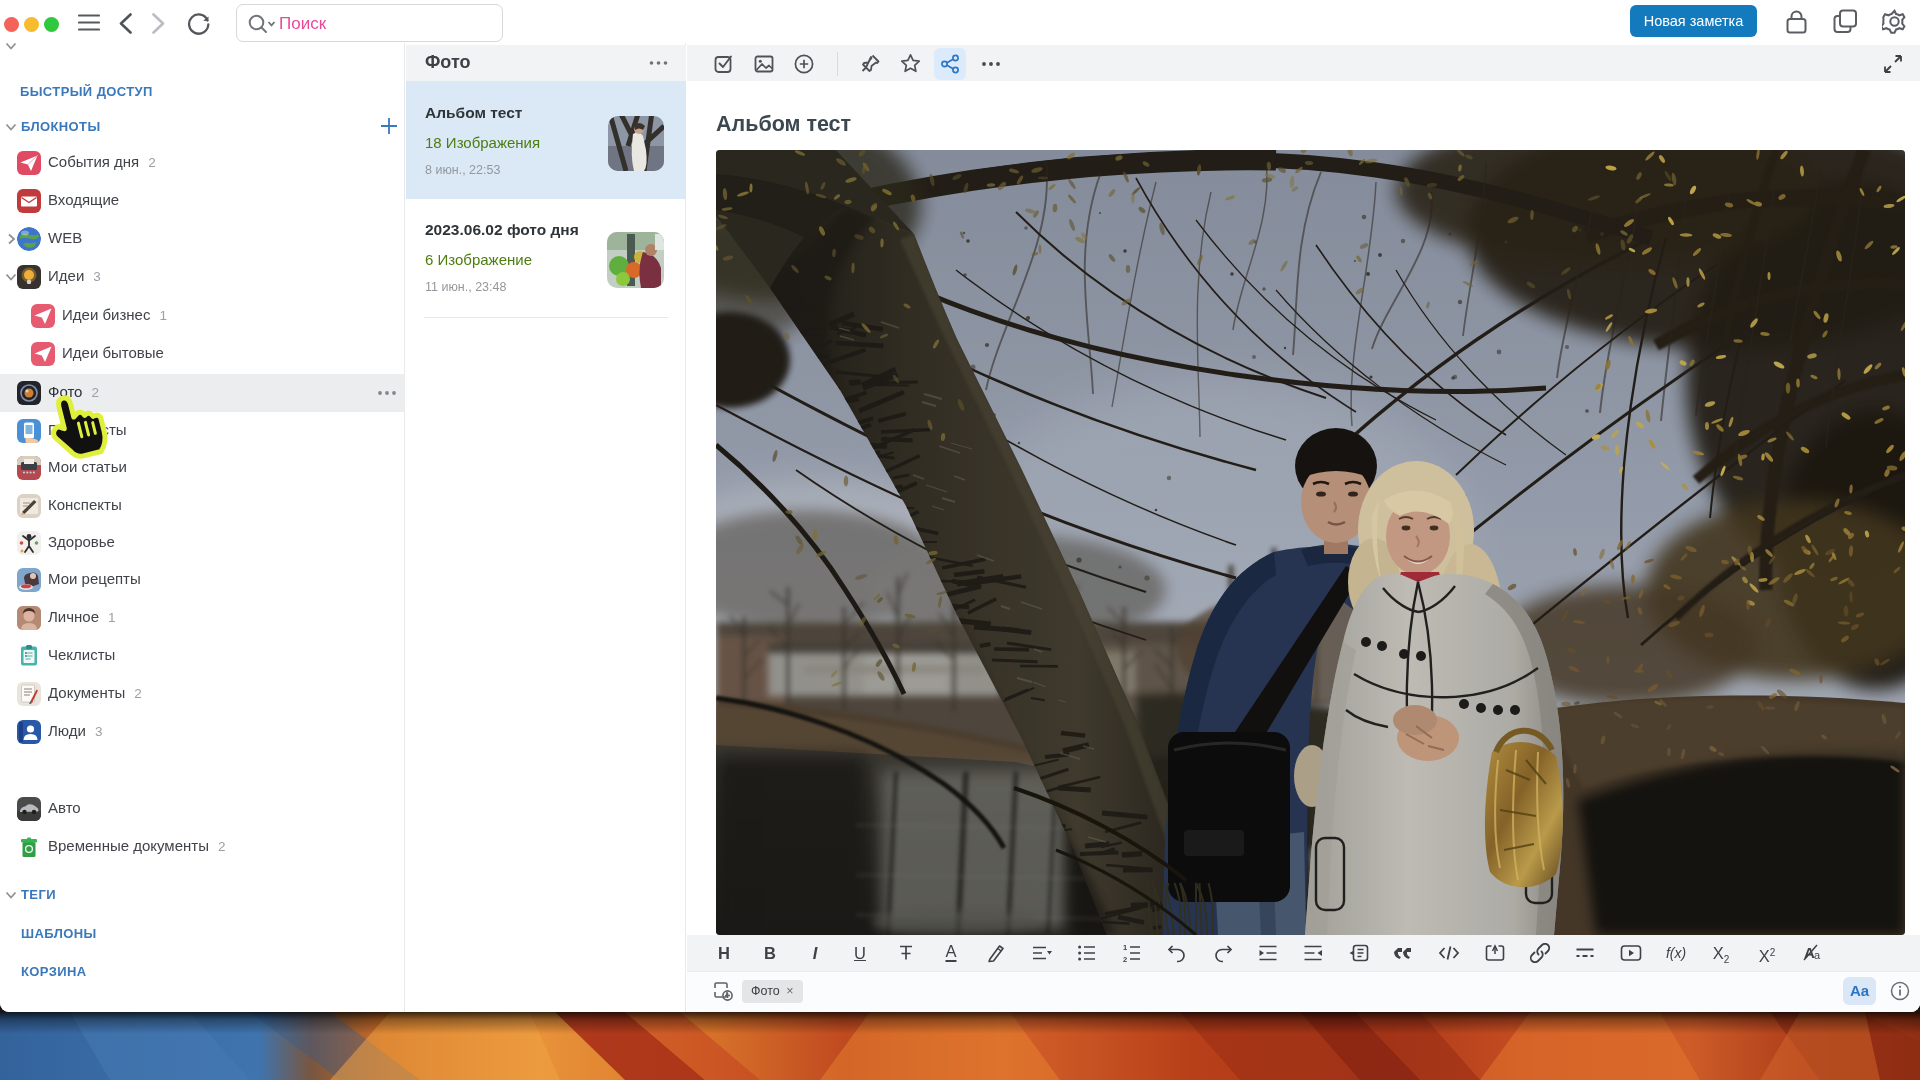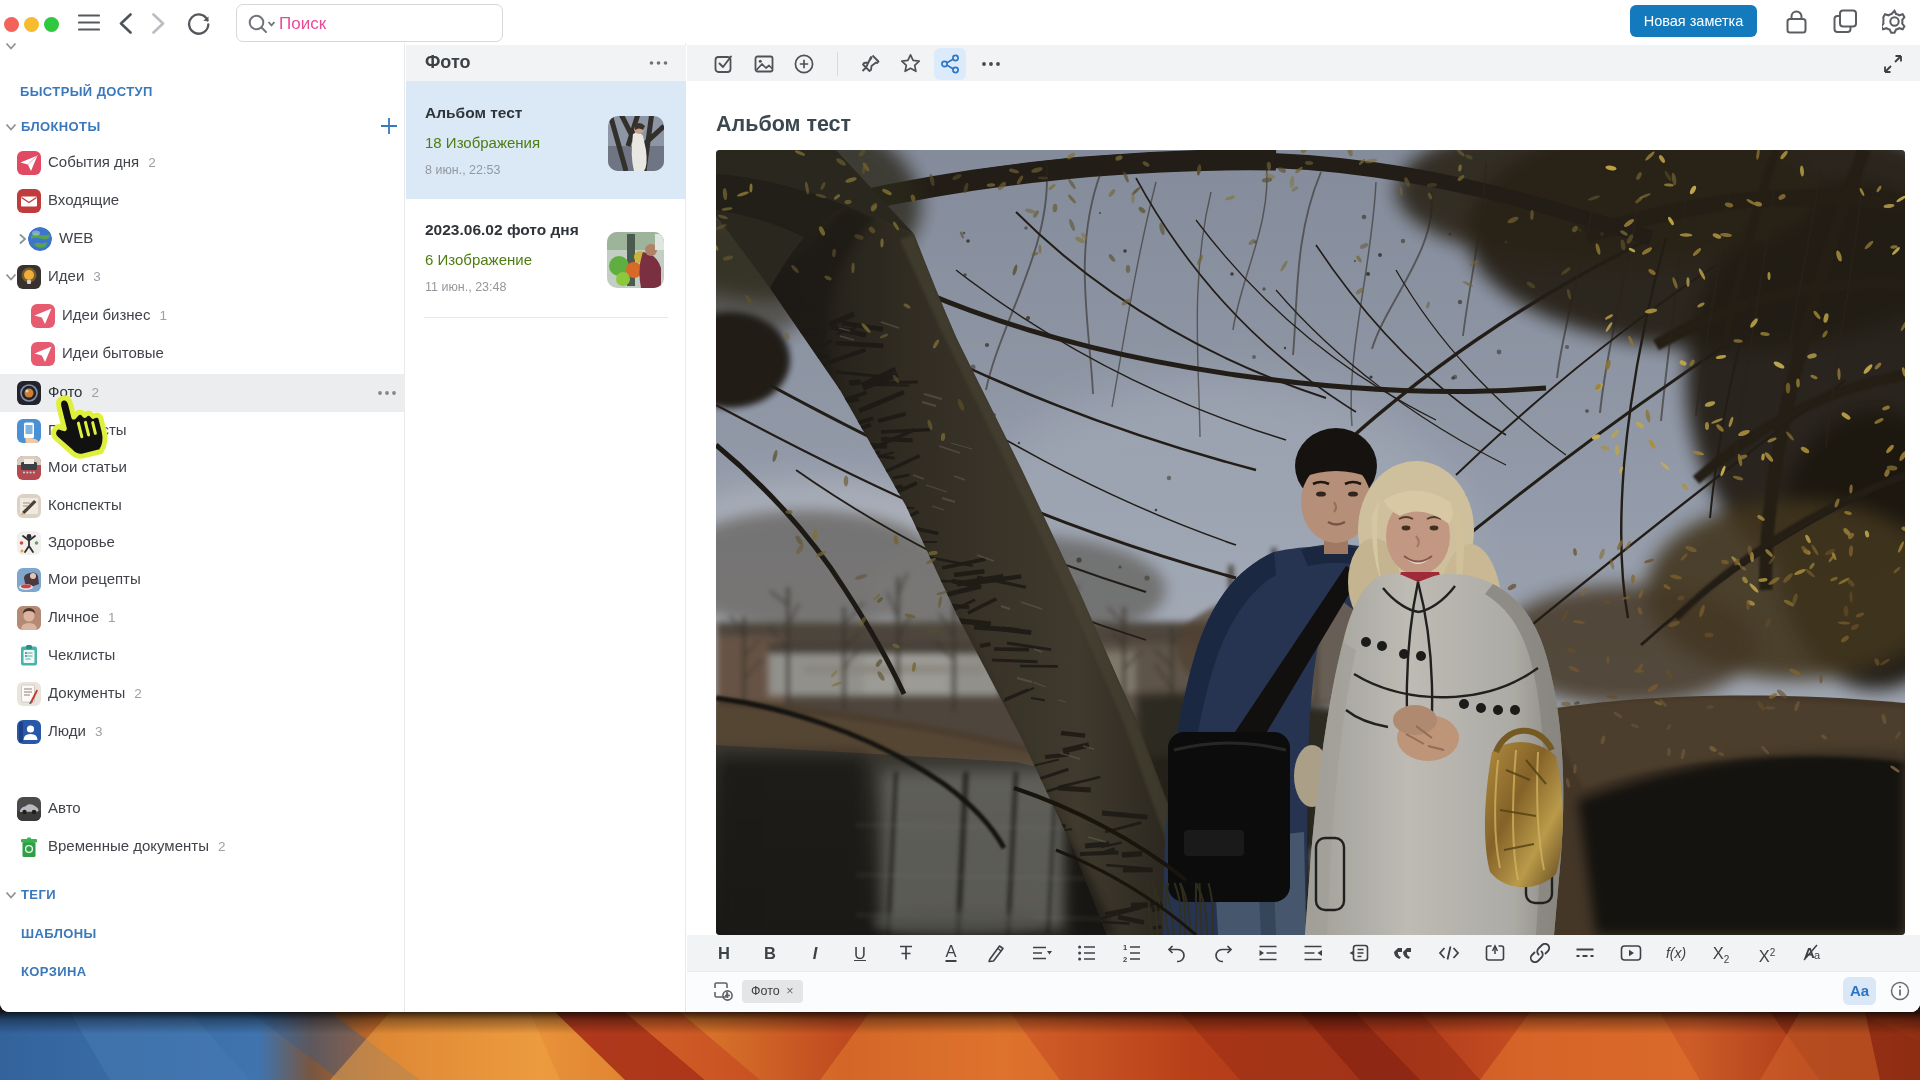--- a/index.html
+++ b/index.html
@@ -63,21 +63,21 @@
       <div class="lb">События дня<span class="ct" style="position:static;margin-left:9px;">2</span></div>
     </div>
     <div class="srow" style="top:182px;">
       <svg class="ic" viewBox="0 0 24 24">
             <rect width="24" height="24" fill="#c13a3c"></rect>
             <rect x="4" y="7.5" width="16" height="10" rx="1.2" fill="#fff"></rect>
             <path d="M4.5 8.5 L12 13.5 L19.5 8.5" fill="none" stroke="#c13a3c" stroke-width="1.4"></path>
           </svg>
       <div class="lb">Входящие</div>
     </div>
-    <div class="srow" style="top:220px;margin-left:11px;">
+    <div class="srow" style="top:220px;">
       <svg class="chev" style="top:13px;left:5px" viewBox="0 0 12 12">
             <path d="M4 1.5 l5 4.5 -5 4.5" fill="none" stroke="#8d9298" stroke-width="1.8"></path>
           </svg>
       <svg class="ic" style="border-radius:50%" viewBox="0 0 24 24">
             <circle cx="12" cy="12" r="12" fill="#3d76c9"></circle>
             <path d="M3 9 q4-4 7-2 t6 1 q3 1 5-1 l1 3 q-3 3-7 2 t-6-1 q-3-1-6 1z" fill="#5aa24e"></path>
             <path d="M6 17 q3-2 6-1 t7-1 l-1 4 q-4 3-9 1 z" fill="#5aa24e"></path>
             <ellipse cx="8" cy="6" rx="4" ry="2.5" fill="#ffffff" opacity=".35"></ellipse>
           </svg>
       <div class="lb">WEB</div>

